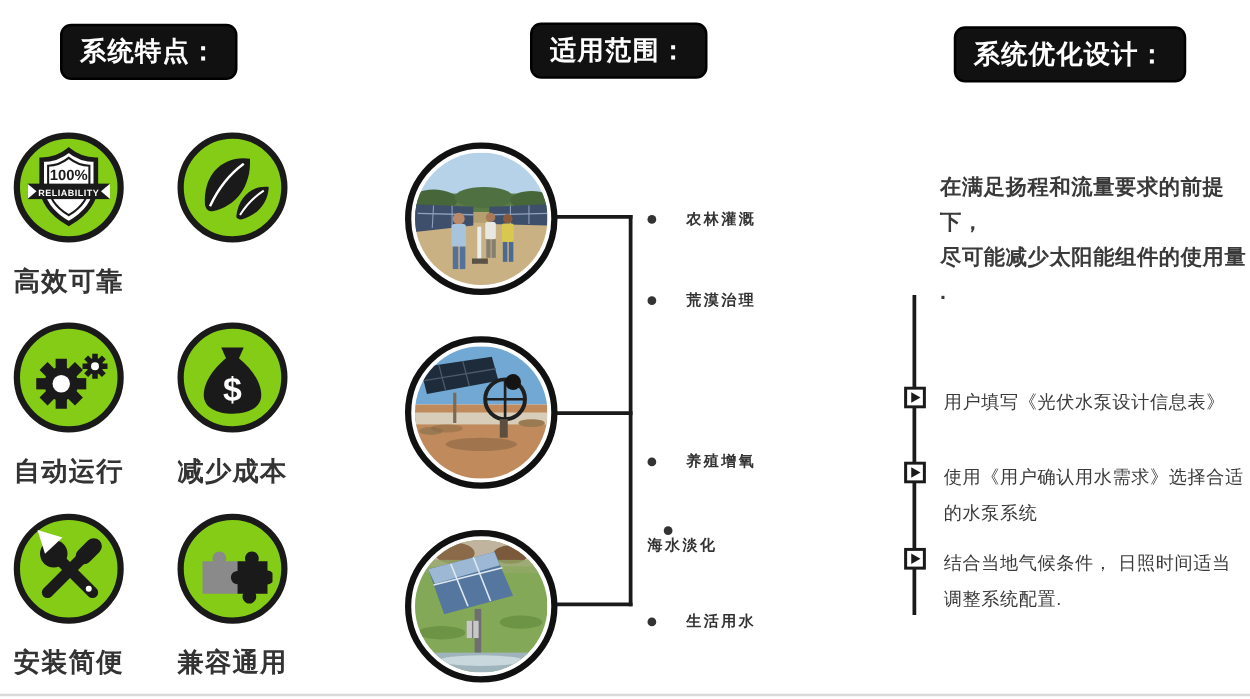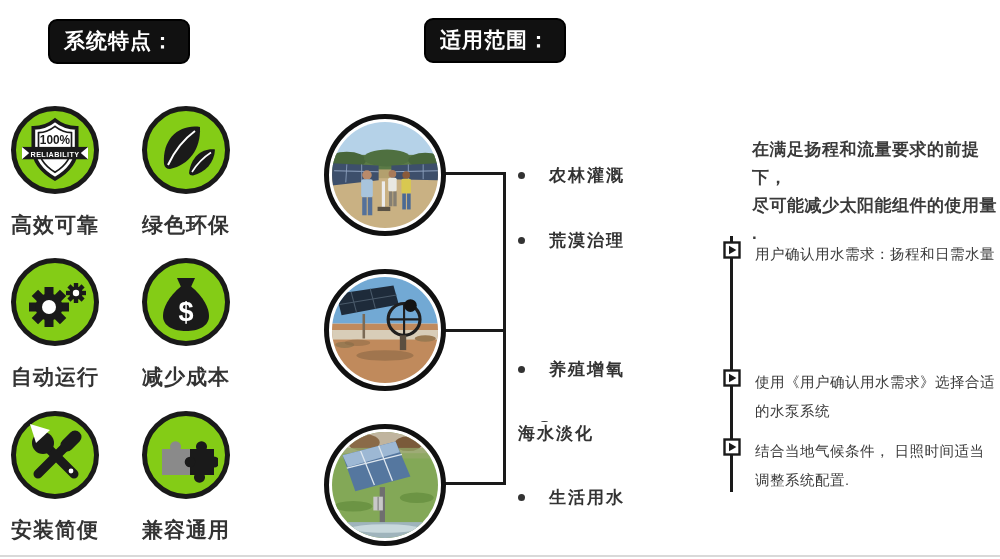--- a/index.html
+++ b/index.html
@@ -30,21 +30,21 @@
   
   .photo-ring {
     position: absolute; width: 122px; height: 122px; border: 5px solid #111;
     border-radius: 50%; background: #ffffff; padding: 3px;
   }
   .photo-clip { width: 106px; height: 106px; border-radius: 50%; overflow: hidden; }
   .conn { position: absolute; background: #1a1a1a; }
 
   .app-item { position: absolute; display: flex; align-items: center; height: 24px; }
   .app-bullet { width: 7px; height: 7px; border-radius: 50%; background: #333; margin-right: 24px; }
-  .app-text { font-size: 17px; font-weight: 700; color: #333333; letter-spacing: 2px; white-space: nowrap; }
+  .app-text { font-size: 12px; font-weight: 700; color: #333333; letter-spacing: 2px; white-space: nowrap; }
 
   
   .intro { position: absolute; left: 752px; top: 136px; width: 252px;
     font-size: 17px; font-weight: 700; color: #3a3a3a; line-height: 28px; letter-spacing: 0.5px; }
   .timeline { position: absolute; left: 730px; top: 236px; width: 3px; height: 256px; background: #1a1a1a; }
   .step { position: absolute; }
   .step-icon { position: absolute; left: -32px; top: 1px; width: 18px; height: 18px; }
   .step-text { width: 242px; font-size: 14.5px; color: #3a3a3a; line-height: 29px; letter-spacing: 0.5px; }
 
   .bottom-rule { position: absolute; left: 0; top: 555px; width: 1000px; height: 2px; background: #d9d9d9; }
@@ -73,21 +73,20 @@
 
   <div class="feature" style="left:140px; top:106px;">
     <div class="feature-circle">
       <svg width="64" height="64" viewBox="0 0 64 64">
         <path d="M10 46 C8 20 26 6 46 9 C47 31 35 47 16 51 C12.5 51 10.8 49.5 10 46 Z" fill="#1a1a1a"></path>
         <path d="M14 47 C20 34 30 21 41 13" stroke="#ffffff" stroke-width="2" fill="none"></path>
         <path d="M35 55 C37 39 48 30 61 31.5 C60.5 45 51 54.5 39 57.5 C36.6 57.5 35.2 56.7 35 55 Z" fill="#1a1a1a"></path>
         <path d="M38 54 C43 46 50 39 57 34.5" stroke="#ffffff" stroke-width="1.6" fill="none"></path>
       </svg>
     </div>
-    <div class="feature-label">绿色环保</div>
   </div>
 
   <div class="feature" style="left:9px; top:258px;">
     <div class="feature-circle">
       <svg width="64" height="64" viewBox="0 0 64 64">
         <g fill="#1a1a1a">
           <g transform="translate(26,37)">
             <rect x="-4.5" y="-20" width="9" height="40"></rect>
             <rect x="-20" y="-4.5" width="40" height="9"></rect>
             <g transform="rotate(45)">
@@ -254,38 +253,39 @@
   </div>
   <div class="app-item" style="left:518px; top:421px;flex-direction:column;">
     <span class="app-bullet"></span>
     <span class="app-text">海水淡化</span>
   </div>
   <div class="app-item" style="left:518px; top:485px;">
     <span class="app-bullet"></span>
     <span class="app-text">生活用水</span>
   </div>
 
+  <div class="sec-header" style="left:763px; top:21px;">系统优化设计：</div>
 
   <div class="intro">
     <div>在满足扬程和流量要求的前提下，</div>
     <div>尽可能减少太阳能组件的使用量 .</div>
   </div>
 
   <div class="timeline"></div>
 
-  <div class="step" style="left:755px; top:240px;">
+
+  <div class="step" style="left:755px; top:308px;">
     <span class="step-icon">
       <svg width="18" height="18" viewBox="0 0 18 18">
         <rect x="1.5" y="1.5" width="15" height="15" fill="#ffffff" stroke="#1a1a1a" stroke-width="2.4"></rect>
         <polygon points="6,4.8 13.4,9 6,13.2" fill="#1a1a1a"></polygon>
       </svg>
     </span>
-    <div class="step-text">用户确认用水需求：扬程和日需水量</div>
-  </div>
-
+    <div class="step-text">用户填写《光伏水泵设计信息表》</div>
+  </div>
 
   <div class="step" style="left:755px; top:368px;">
     <span class="step-icon">
       <svg width="18" height="18" viewBox="0 0 18 18">
         <rect x="1.5" y="1.5" width="15" height="15" fill="#ffffff" stroke="#1a1a1a" stroke-width="2.4"></rect>
         <polygon points="6,4.8 13.4,9 6,13.2" fill="#1a1a1a"></polygon>
       </svg>
     </span>
     <div class="step-text">使用《用户确认用水需求》选择合适的水泵系统</div>
   </div>

